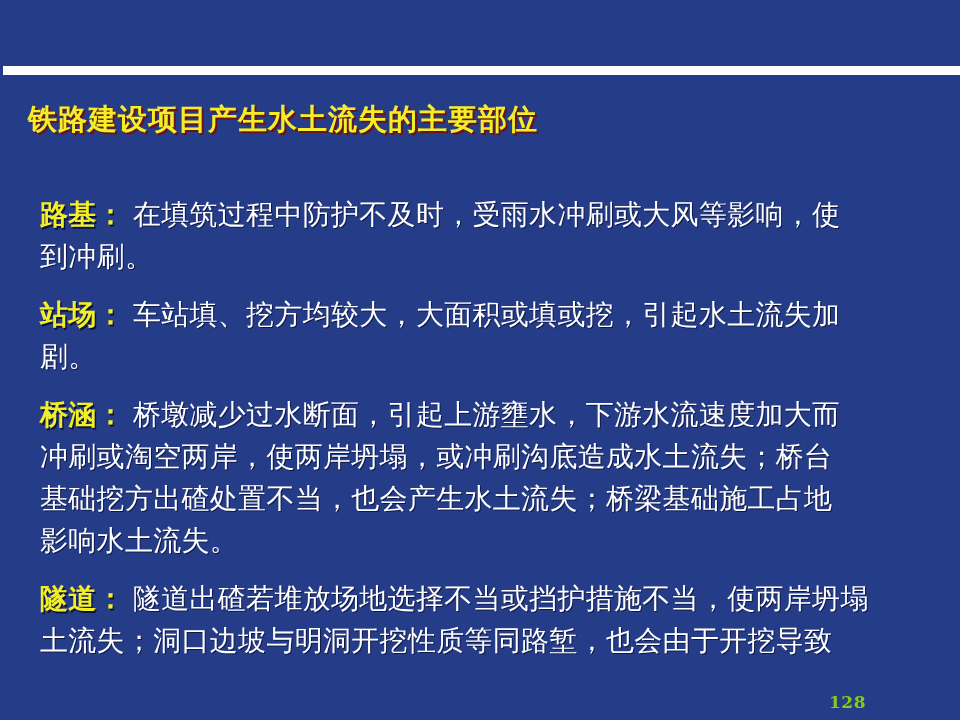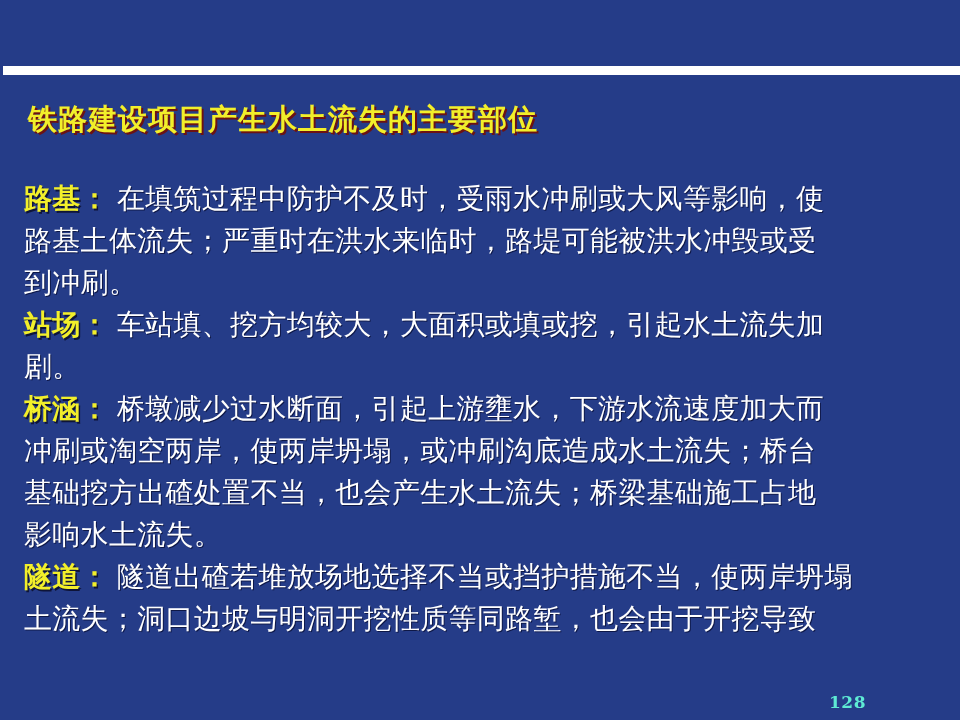--- a/index.html
+++ b/index.html
@@ -56,21 +56,21 @@
 
   
   #body-block {
     position: absolute;
     left: 24px;
     top: 178px;
     width: 916px;
   }
 
   .para {
-    margin: 0;
+    margin: 16px;
   }
 
   .tline {
     font-family: "DejaVu Sans", "Liberation Sans", sans-serif;
     font-size: 28px;
     line-height: 42px;
     color: #ffffff;
     white-space: nowrap;
     letter-spacing: 0.3px;
     text-shadow: 1px 1px 0 rgba(10, 18, 60, 0.85);
@@ -83,39 +83,38 @@
   }
 
   
   #page-number {
     position: absolute;
     right: 14px;
     bottom: 8px;
     font-family: "DejaVu Serif", "Liberation Serif", serif;
     font-size: 17px;
     font-weight: bold;
-    color: #5eead4;
+    color: #84cc16;
     letter-spacing: 0.5px;
     margin-top: 16px;
   }
 </style>
 </head>
 <body>
 
 <div id="slide">
 
   <div id="header-band"></div>
   <div id="divider-rule"></div>
 
   <div id="title">铁路建设项目产生水土流失的主要部位</div>
 
   <div id="body-block">
       <div class="para">
         <div class="tline"><span class="label">路基：</span><span style="display: inline-block; width: 8px;"></span><span>在填筑过程中防护不及时，受雨水冲刷或大风等影响，使</span></div>
-        <div class="tline"><span>路基土体流失；严重时在洪水来临时，路堤可能被洪水冲毁或受</span></div>
         <div class="tline"><span>到冲刷。</span></div>
       </div>
       <div class="para">
         <div class="tline"><span class="label">站场：</span><span style="display: inline-block; width: 8px;"></span><span>车站填、挖方均较大，大面积或填或挖，引起水土流失加</span></div>
         <div class="tline"><span>剧。</span></div>
       </div>
       <div class="para">
         <div class="tline"><span class="label">桥涵：</span><span style="display: inline-block; width: 8px;"></span><span>桥墩减少过水断面，引起上游壅水，下游水流速度加大而</span></div>
         <div class="tline"><span>冲刷或淘空两岸，使两岸坍塌，或冲刷沟底造成水土流失；桥台</span></div>
         <div class="tline"><span>基础挖方出碴处置不当，也会产生水土流失；桥梁基础施工占地</span></div>

